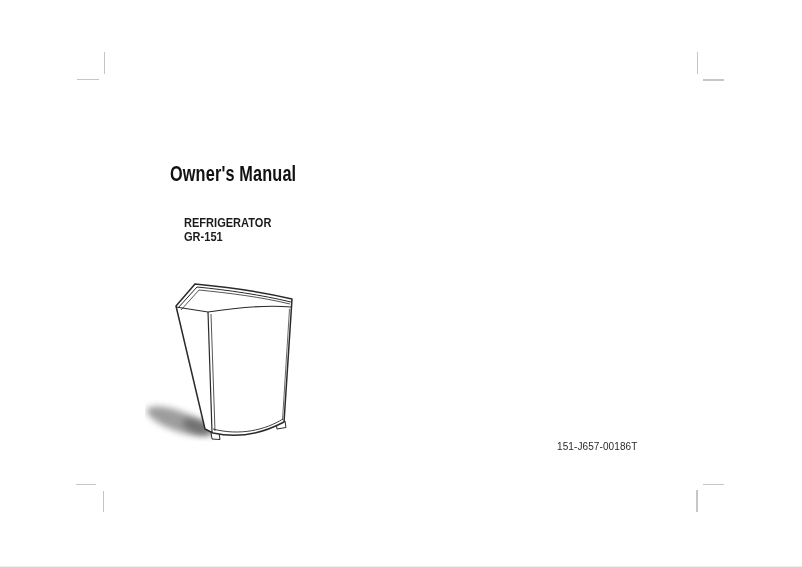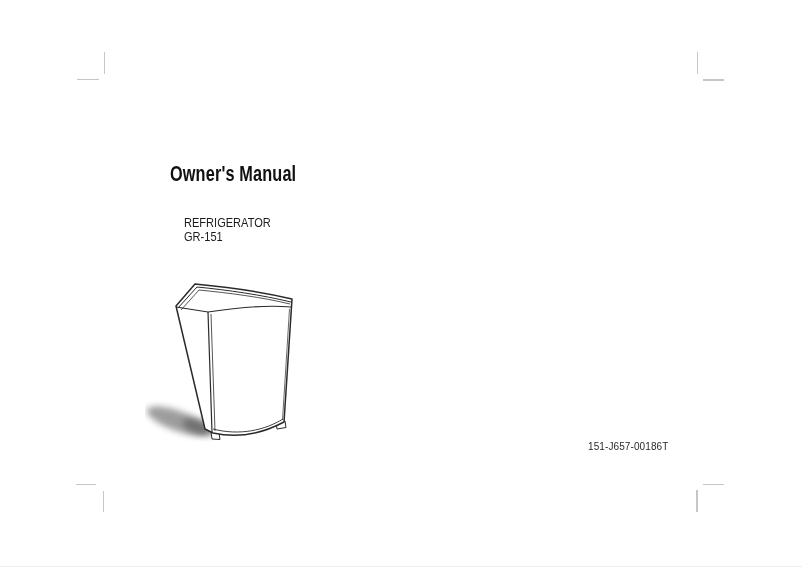--- a/index.html
+++ b/index.html
@@ -14,34 +14,34 @@
   .mark{position:absolute;background:#c6c6ca;}
   .title{
     position:absolute;left:170px;top:162px;
     font-size:22px;font-weight:700;line-height:24px;
     letter-spacing:0.2px;color:#111;
     white-space:nowrap;
   }
   .title .squeeze{display:inline-block;transform:scaleX(0.74);transform-origin:0 50%;}
   .product{
     position:absolute;left:184px;top:216px;
-    font-size:13px;font-weight:400;line-height:13.5px;
+    font-size:13px;font-weight:700;line-height:13.5px;
     color:#1b1b1b;white-space:nowrap;
   }
   .product .squeeze{display:inline-block;transform:scaleX(0.85);transform-origin:0 50%;}
   .notice{
     position:absolute;left:400px;top:314px;
     font-size:10px;line-height:15px;color:#2a2a2a;
     white-space:pre-line;
   }
   .notice .squeeze{display:inline-block;transform:scaleX(0.85);transform-origin:0 0;white-space:pre-line;}
   .partnum{
     position:absolute;left:557px;top:440px;
     font-size:10px;line-height:14px;color:#2a2a2a;
-    letter-spacing:0.1px;white-space:nowrap;margin-left:31px;
+    letter-spacing:0.1px;white-space:nowrap;
   }
   .fridge{position:absolute;left:145px;top:276px;width:152px;height:166px;}
   .page-edge{position:absolute;left:0;bottom:0;width:802px;height:1px;background:#eeeeee;}
 </style>
 </head>
 <body>
 
 <div class="page">
 
   <div>

